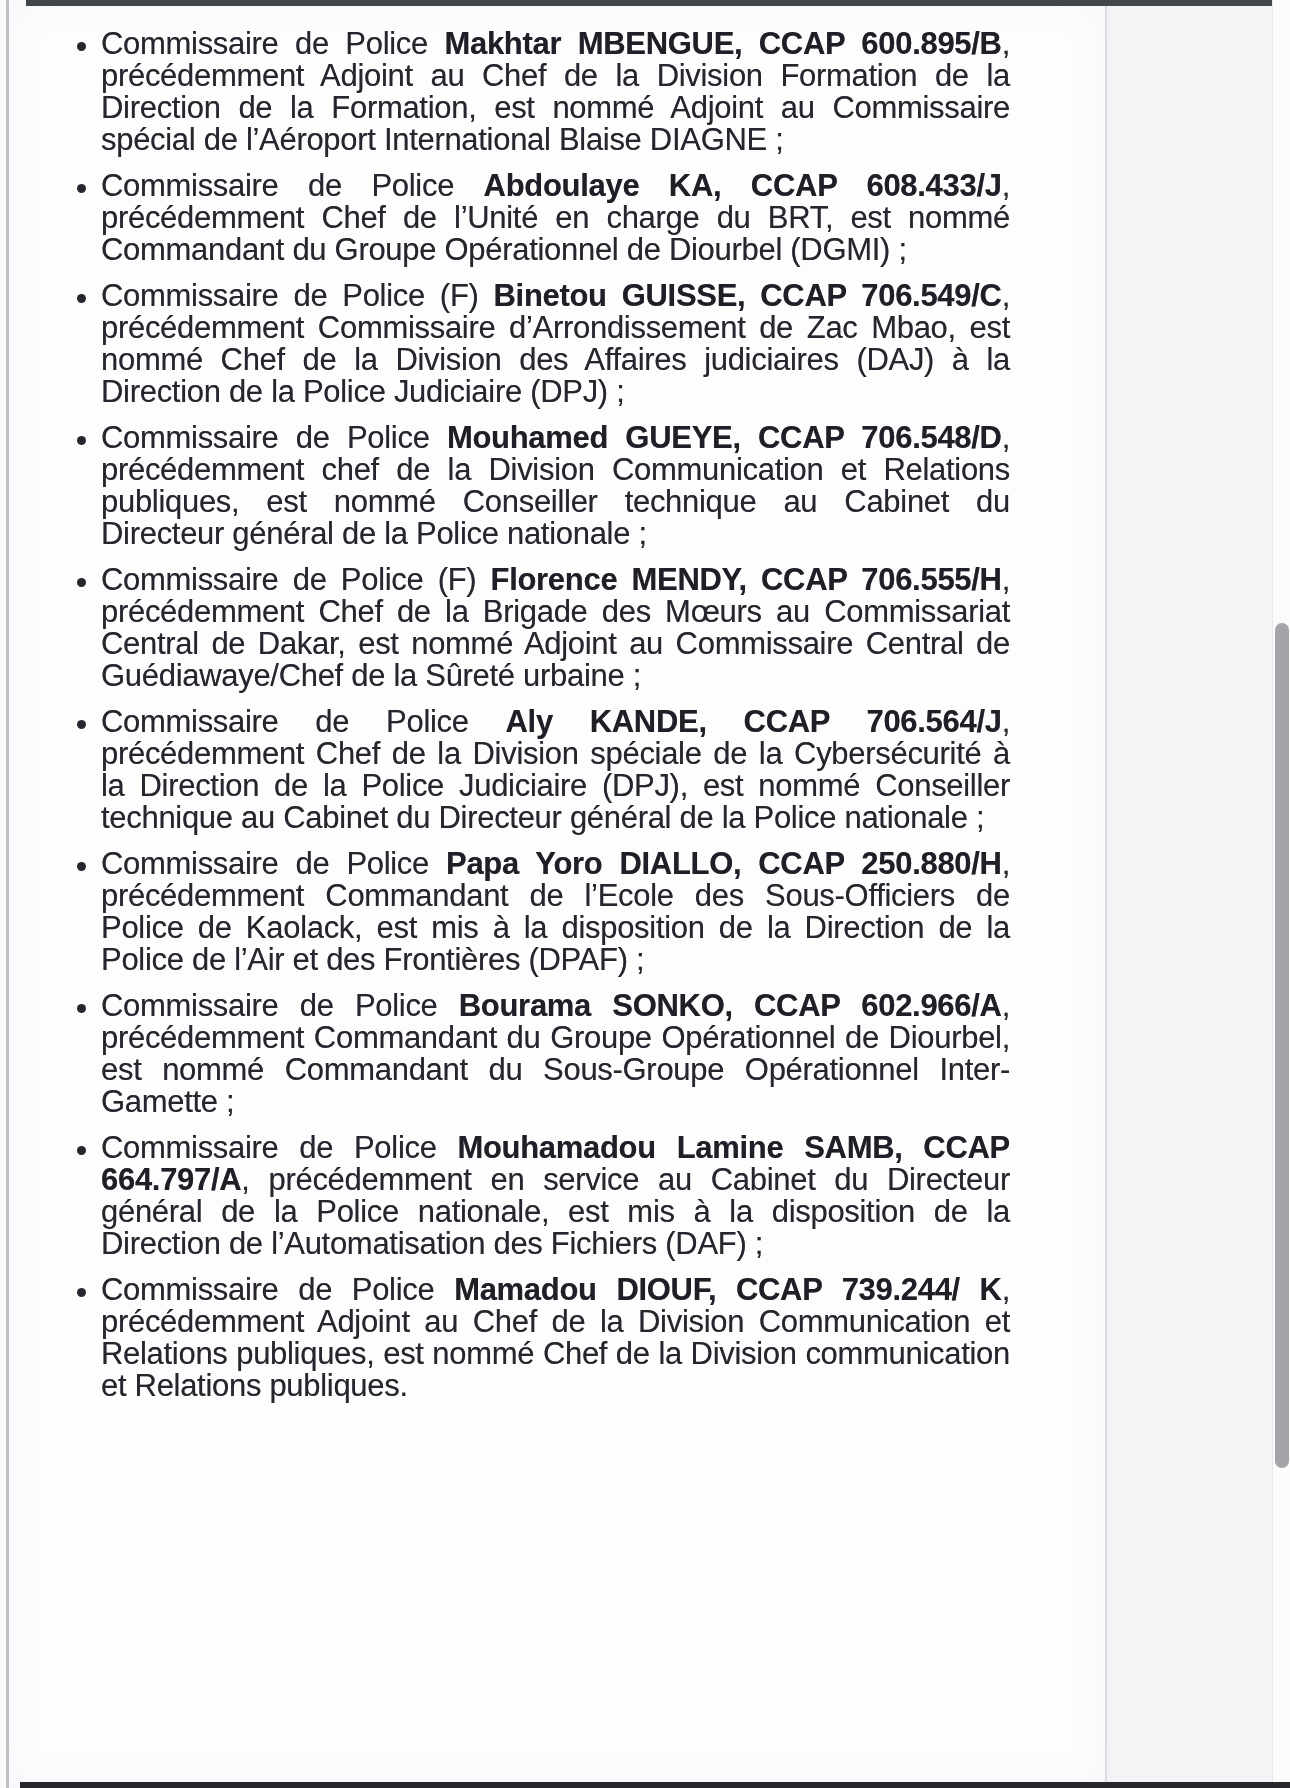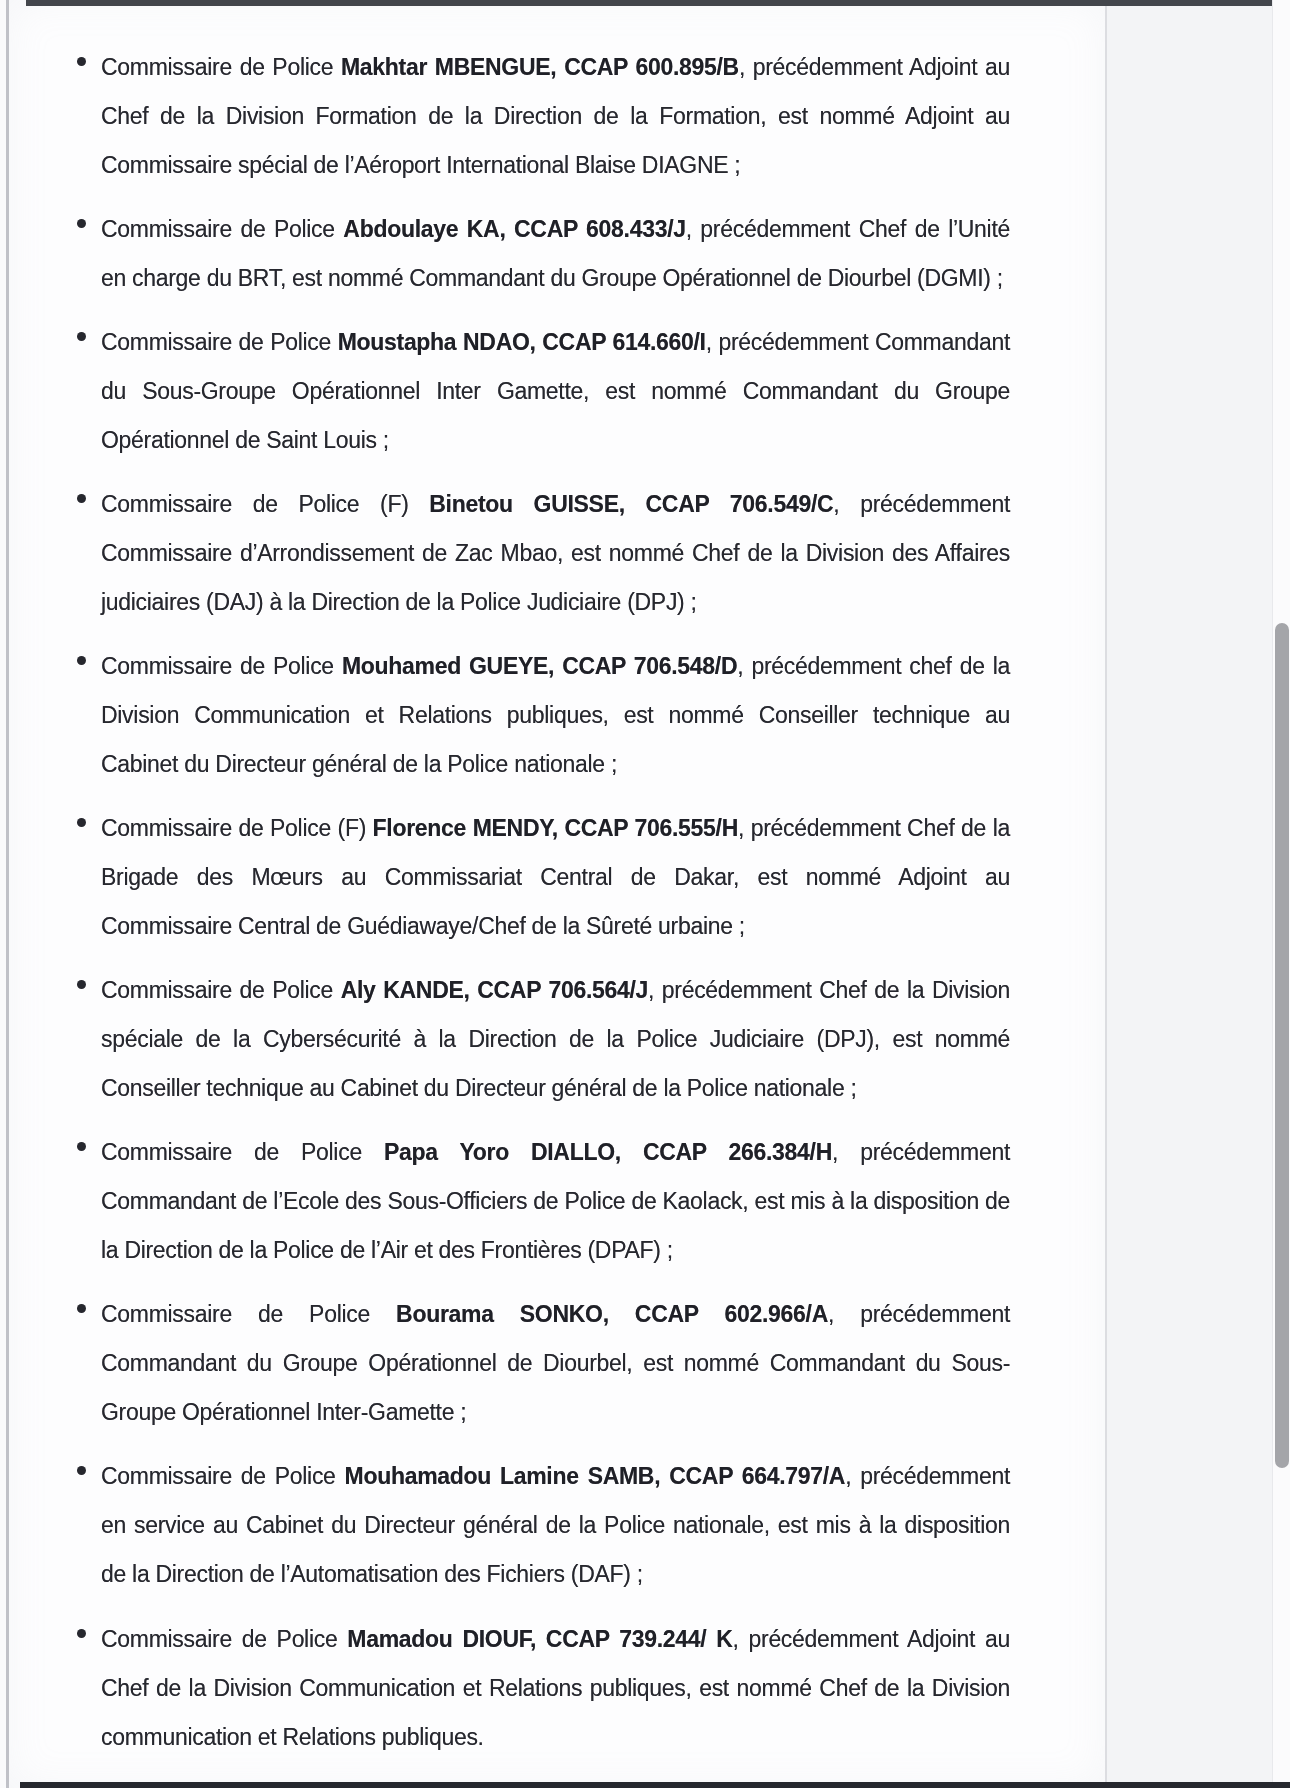--- a/index.html
+++ b/index.html
@@ -42,24 +42,24 @@
   .scroll-thumb{
     position:absolute;right:1px;top:623px;width:14px;height:845px;
     background:var(--thumb);border-radius:7px;z-index:6;
   }
   ul.appointments{
     list-style:none;margin:0;
     padding:28px 95px 0 92px;
   }
   ul.appointments li{
     position:relative;
-    margin:15px 0 14px 0;
+    margin:0 0 14px 0;
     text-align:justify;
-    font-size:23px;
-    line-height:49px;
+    font-size:31px;
+    line-height:32px;
     letter-spacing:-0.3px;
     color:var(--text);
     text-shadow:0 0 0.5px rgba(38,39,46,0.55);
   }
   ul.appointments li:nth-child(11){margin-top:16px;}
   ul.appointments li:last-child{margin-bottom:0;}
   ul.appointments li::before{
     content:"";
     position:absolute;left:-24px;top:14px;
     width:9px;height:9px;border-radius:50%;
@@ -69,33 +69,32 @@
 </style>
 </head>
 <body>
 
 <div class="page">
   <ul class="appointments">
   <li><span>Commissaire de Police </span><strong>Makhtar MBENGUE, CCAP 600.895/B</strong><span>, précédemment Adjoint au Chef de la Division Formation de la Direction de la Formation, est nommé Adjoint au Commissaire spécial de l’Aéroport International Blaise DIAGNE ;</span></li>
 
   <li><span>Commissaire de Police </span><strong>Abdoulaye KA, CCAP 608.433/J</strong><span>, précédemment Chef de l’Unité en charge du BRT, est nommé Commandant du Groupe Opérationnel de Diourbel (DGMI) ;</span></li>
 
-  <li><span>Commissaire de Police </span><strong>Moustapha NDAO, CCAP 614.660/I</strong><span>, précédemment Commandant du Sous-Groupe Opérationnel Inter Gamette, est nommé Commandant du Groupe Opérationnel de Saint Louis ;</span></li>
 
 
   <li><span>Commissaire de Police (F) </span><strong>Binetou GUISSE, CCAP 706.549/C</strong><span>, précédemment Commissaire d’Arrondissement de Zac Mbao, est nommé Chef de la Division des Affaires judiciaires (DAJ) à la Direction de la Police Judiciaire (DPJ) ;</span></li>
 
   <li><span>Commissaire de Police </span><strong>Mouhamed GUEYE, CCAP 706.548/D</strong><span>, précédemment chef de la Division Communication et Relations publiques, est nommé Conseiller technique au Cabinet du Directeur général de la Police nationale ;</span></li>
 
 
   <li><span>Commissaire de Police (F) </span><strong>Florence MENDY, CCAP 706.555/H</strong><span>, précédemment Chef de la Brigade des Mœurs au Commissariat Central de Dakar, est nommé Adjoint au Commissaire Central de Guédiawaye/Chef de la Sûreté urbaine ;</span></li>
 
   <li><span>Commissaire de Police </span><strong>Aly KANDE, CCAP 706.564/J</strong><span>, précédemment Chef de la Division spéciale de la Cybersécurité à la Direction de la Police Judiciaire (DPJ), est nommé Conseiller technique au Cabinet du Directeur général de la Police nationale ;</span></li>
 
-  <li><span>Commissaire de Police </span><strong>Papa Yoro DIALLO, CCAP 266.384/H</strong><span>, précédemment Commandant de l’Ecole des Sous-Officiers de Police de Kaolack, est mis à la disposition de la Direction de la Police de l’Air et des Frontières (DPAF) ;</span></li>
+  <li><span>Commissaire de Police </span><strong>Papa Yoro DIALLO, CCAP 250.880/H</strong><span>, précédemment Commandant de l’Ecole des Sous-Officiers de Police de Kaolack, est mis à la disposition de la Direction de la Police de l’Air et des Frontières (DPAF) ;</span></li>
 
   <li><span>Commissaire de Police </span><strong>Bourama SONKO, CCAP 602.966/A</strong><span>, précédemment Commandant du Groupe Opérationnel de Diourbel, est nommé Commandant du Sous-Groupe Opérationnel Inter-Gamette ;</span></li>
 
   <li><span>Commissaire de Police </span><strong>Mouhamadou Lamine SAMB, CCAP 664.797/A</strong><span>, précédemment en service au Cabinet du Directeur général de la Police nationale, est mis à la disposition de la Direction de l’Automatisation des Fichiers (DAF) ;</span></li>
 
 
   <li><span>Commissaire de Police </span><strong>Mamadou DIOUF, CCAP 739.244/ K</strong><span>, précédemment Adjoint au Chef de la Division Communication et Relations publiques, est nommé Chef de la Division communication et Relations publiques.</span></li>
 </ul>
 </div>
 

